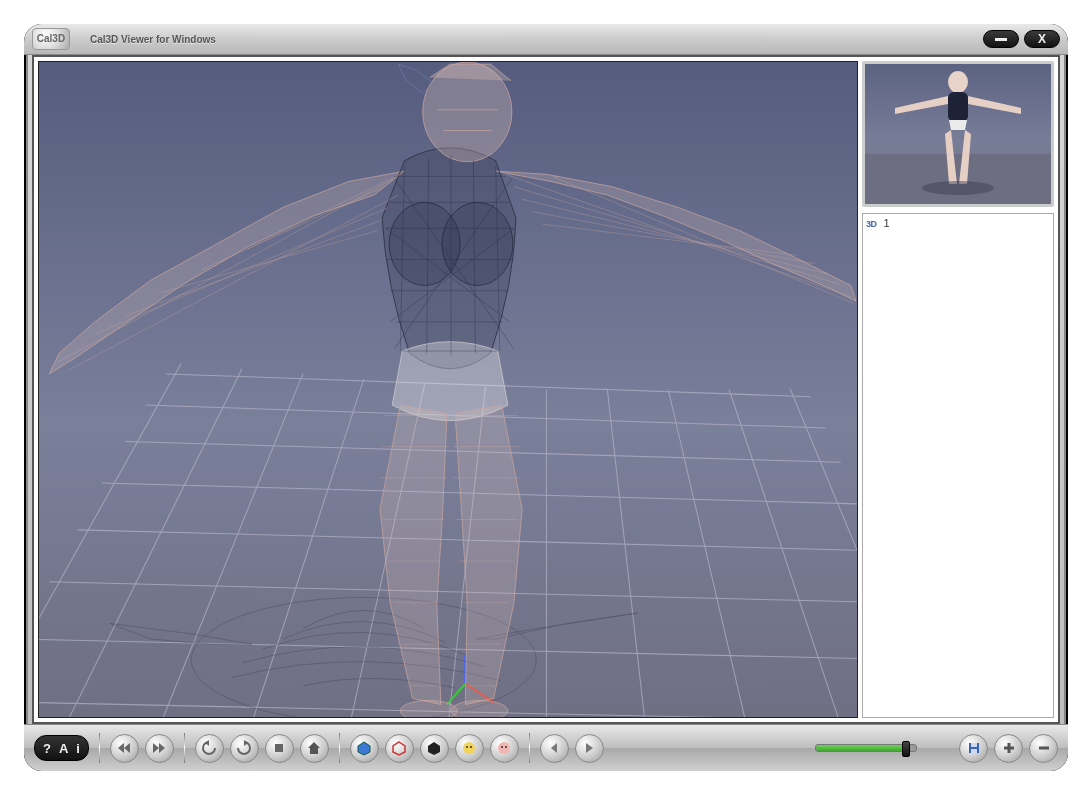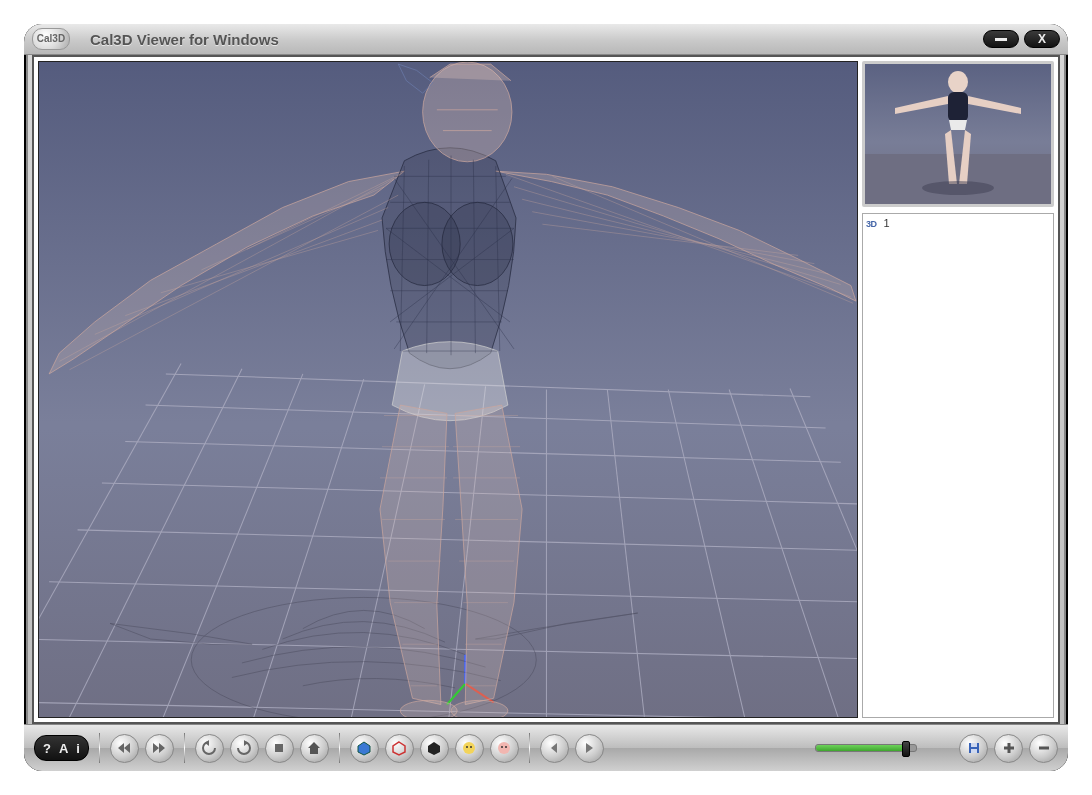--- a/index.html
+++ b/index.html
@@ -28,32 +28,32 @@
     height: 30px;
     display: flex;
     align-items: center;
     padding: 0 8px;
     background: linear-gradient(#e9e9e9, #c9c9c9 55%, #b8b8b8);
     border-bottom: 1px solid #888;
   }
   .logo {
     width: 36px;
     height: 20px;
-    border-radius: 10px;
+    border-radius: 4px;
     background: radial-gradient(circle at 35% 30%, #fff, #ddd 50%, #aaa);
     color: #666;
     font-size: 10px;
     font-weight: bold;
     line-height: 20px;
     text-align: center;
     margin-right: 20px;
     border: 1px solid #999;
   }
   .title {
-    font-size: 15px;
+    font-size: 10px;
     color: #555;
     font-weight: 600;
     text-shadow: 0 1px 0 rgba(255,255,255,0.6);
     flex: 1 1 auto;
   }
   .win-btns { display: flex; gap: 5px; }
   .win-btn {
     width: 34px;
     height: 16px;
     border-radius: 9px;

